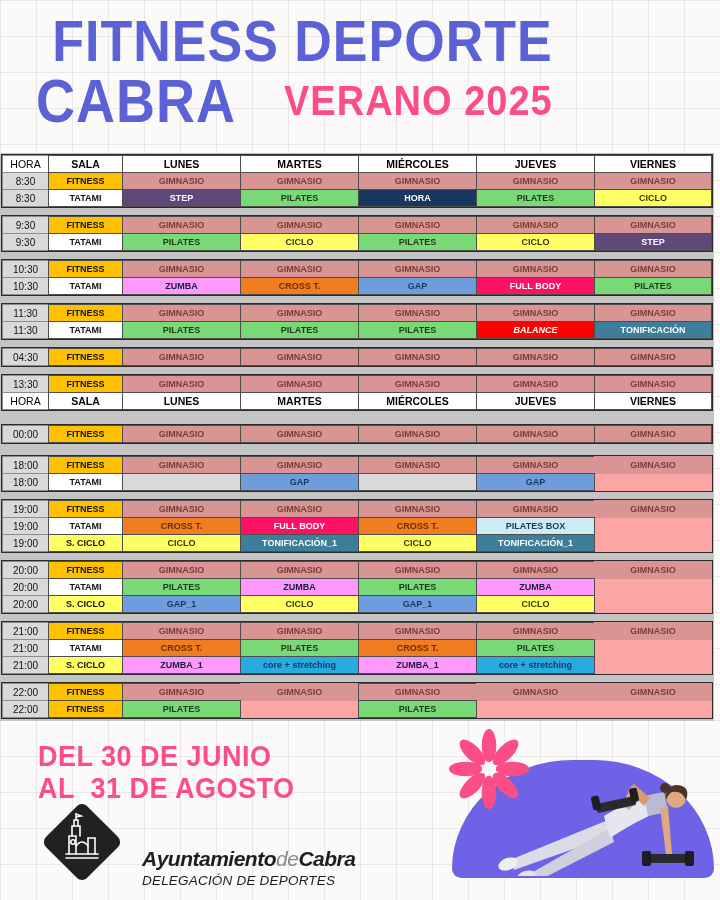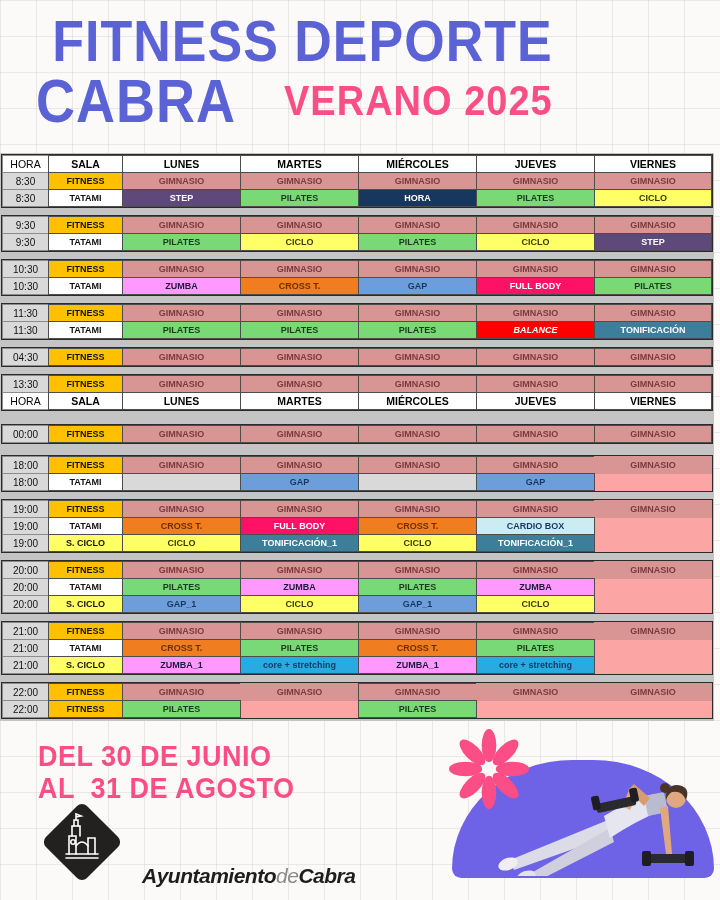--- a/index.html
+++ b/index.html
@@ -249,21 +249,21 @@
         <div class="cell c-day" style="background: rgb(217, 149, 148); color: rgb(122, 59, 59);">GIMNASIO</div>
         <div class="cell c-day" style="background: rgb(217, 149, 148); color: rgb(122, 59, 59);">GIMNASIO</div>
         <div class="cell c-day noborder" style="background: rgb(217, 149, 148); color: rgb(122, 59, 59);">GIMNASIO</div>
       </div>
       <div class="row">
         <div class="cell c-time" style="background: rgb(217, 217, 217); color: rgb(17, 17, 17);">19:00</div>
         <div class="cell c-room" style="background: rgb(255, 255, 255); color: rgb(17, 17, 17);">TATAMI</div>
         <div class="cell c-day" style="background: rgb(240, 125, 31); color: rgb(107, 46, 0);">CROSS T.</div>
         <div class="cell c-day" style="background: rgb(255, 18, 102); color: rgb(255, 255, 255);">FULL BODY</div>
         <div class="cell c-day" style="background: rgb(240, 125, 31); color: rgb(107, 46, 0);">CROSS T.</div>
-        <div class="cell c-day" style="background: rgb(205, 235, 242); color: rgb(23, 55, 94);">CARDIO BOX</div>
+        <div class="cell c-day" style="background: rgb(205, 235, 242); color: rgb(23, 55, 94);">PILATES BOX</div>
         <div class="cell c-day none-cell"></div>
       </div>
       <div class="row">
         <div class="cell c-time" style="background: rgb(217, 217, 217); color: rgb(17, 17, 17);">19:00</div>
         <div class="cell c-room" style="background: rgb(255, 255, 102); color: rgb(17, 17, 17);">S. CICLO</div>
         <div class="cell c-day" style="background: rgb(255, 255, 102); color: rgb(58, 58, 0);">CICLO</div>
         <div class="cell c-day" style="background: rgb(61, 126, 155); color: rgb(255, 255, 255);">TONIFICACIÓN_1</div>
         <div class="cell c-day" style="background: rgb(255, 255, 102); color: rgb(58, 58, 0);">CICLO</div>
         <div class="cell c-day" style="background: rgb(61, 126, 155); color: rgb(255, 255, 255);">TONIFICACIÓN_1</div>
         <div class="cell c-day none-cell"></div>
@@ -361,20 +361,21 @@
       <path d="M40 50 Q46 42 52 50"></path>
       <path d="M36 40 L36 30 L44 30 L44 40"></path>
       <path d="M38 30 L38 24 L42 24 L42 30"></path>
       <path d="M40 24 L40 18 L45 20 L40 21"></path>
       <circle cx="37" cy="46" r="2.2"></circle>
       <path d="M30 62 L62 62"></path>
     </g>
   </svg>
   <div class="org-text">
     <div class="org-name"><span class="b">Ayuntamiento</span><span class="g">de</span><span class="b">Cabra</span></div>
+    <div class="org-sub">DELEGACIÓN DE DEPORTES</div>
   </div>
 </div>
 
 <div class="hero">
   <div class="dome"></div>
   <svg class="flower" viewBox="-42 -42 84 84">
     <g fill="#fb4d86">
       <ellipse cx="0" cy="-24" rx="7.5" ry="17"></ellipse>
       <ellipse cx="0" cy="-24" rx="7.5" ry="17" transform="rotate(45)"></ellipse>
       <ellipse cx="0" cy="-24" rx="7.5" ry="17" transform="rotate(90)"></ellipse>

